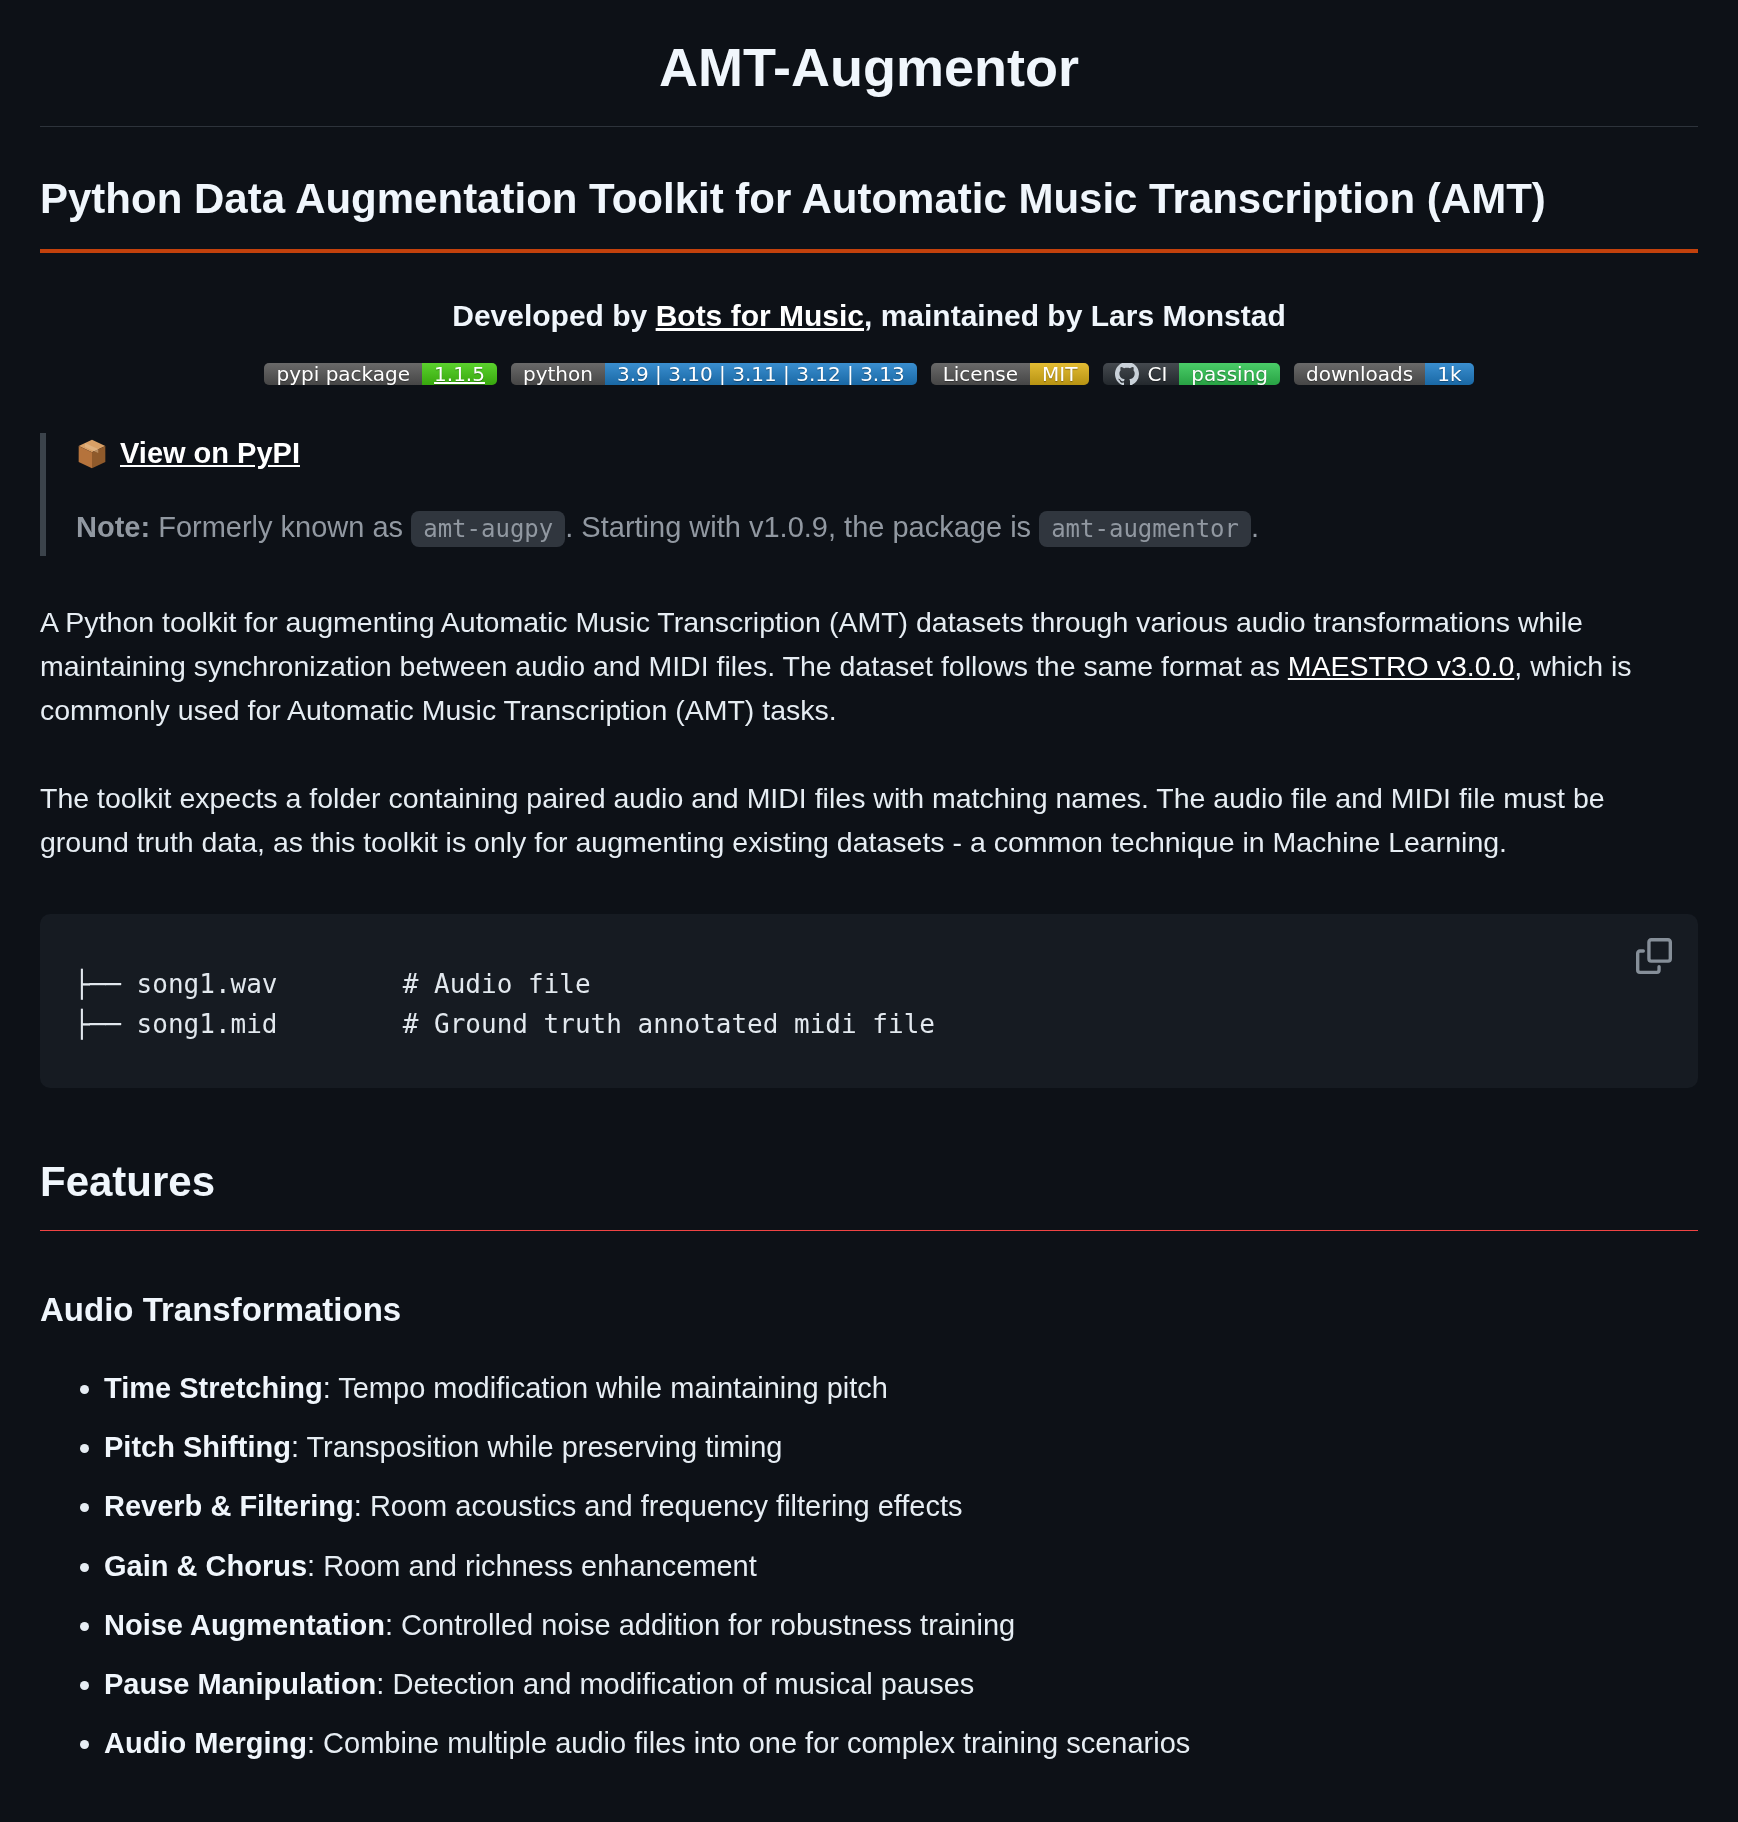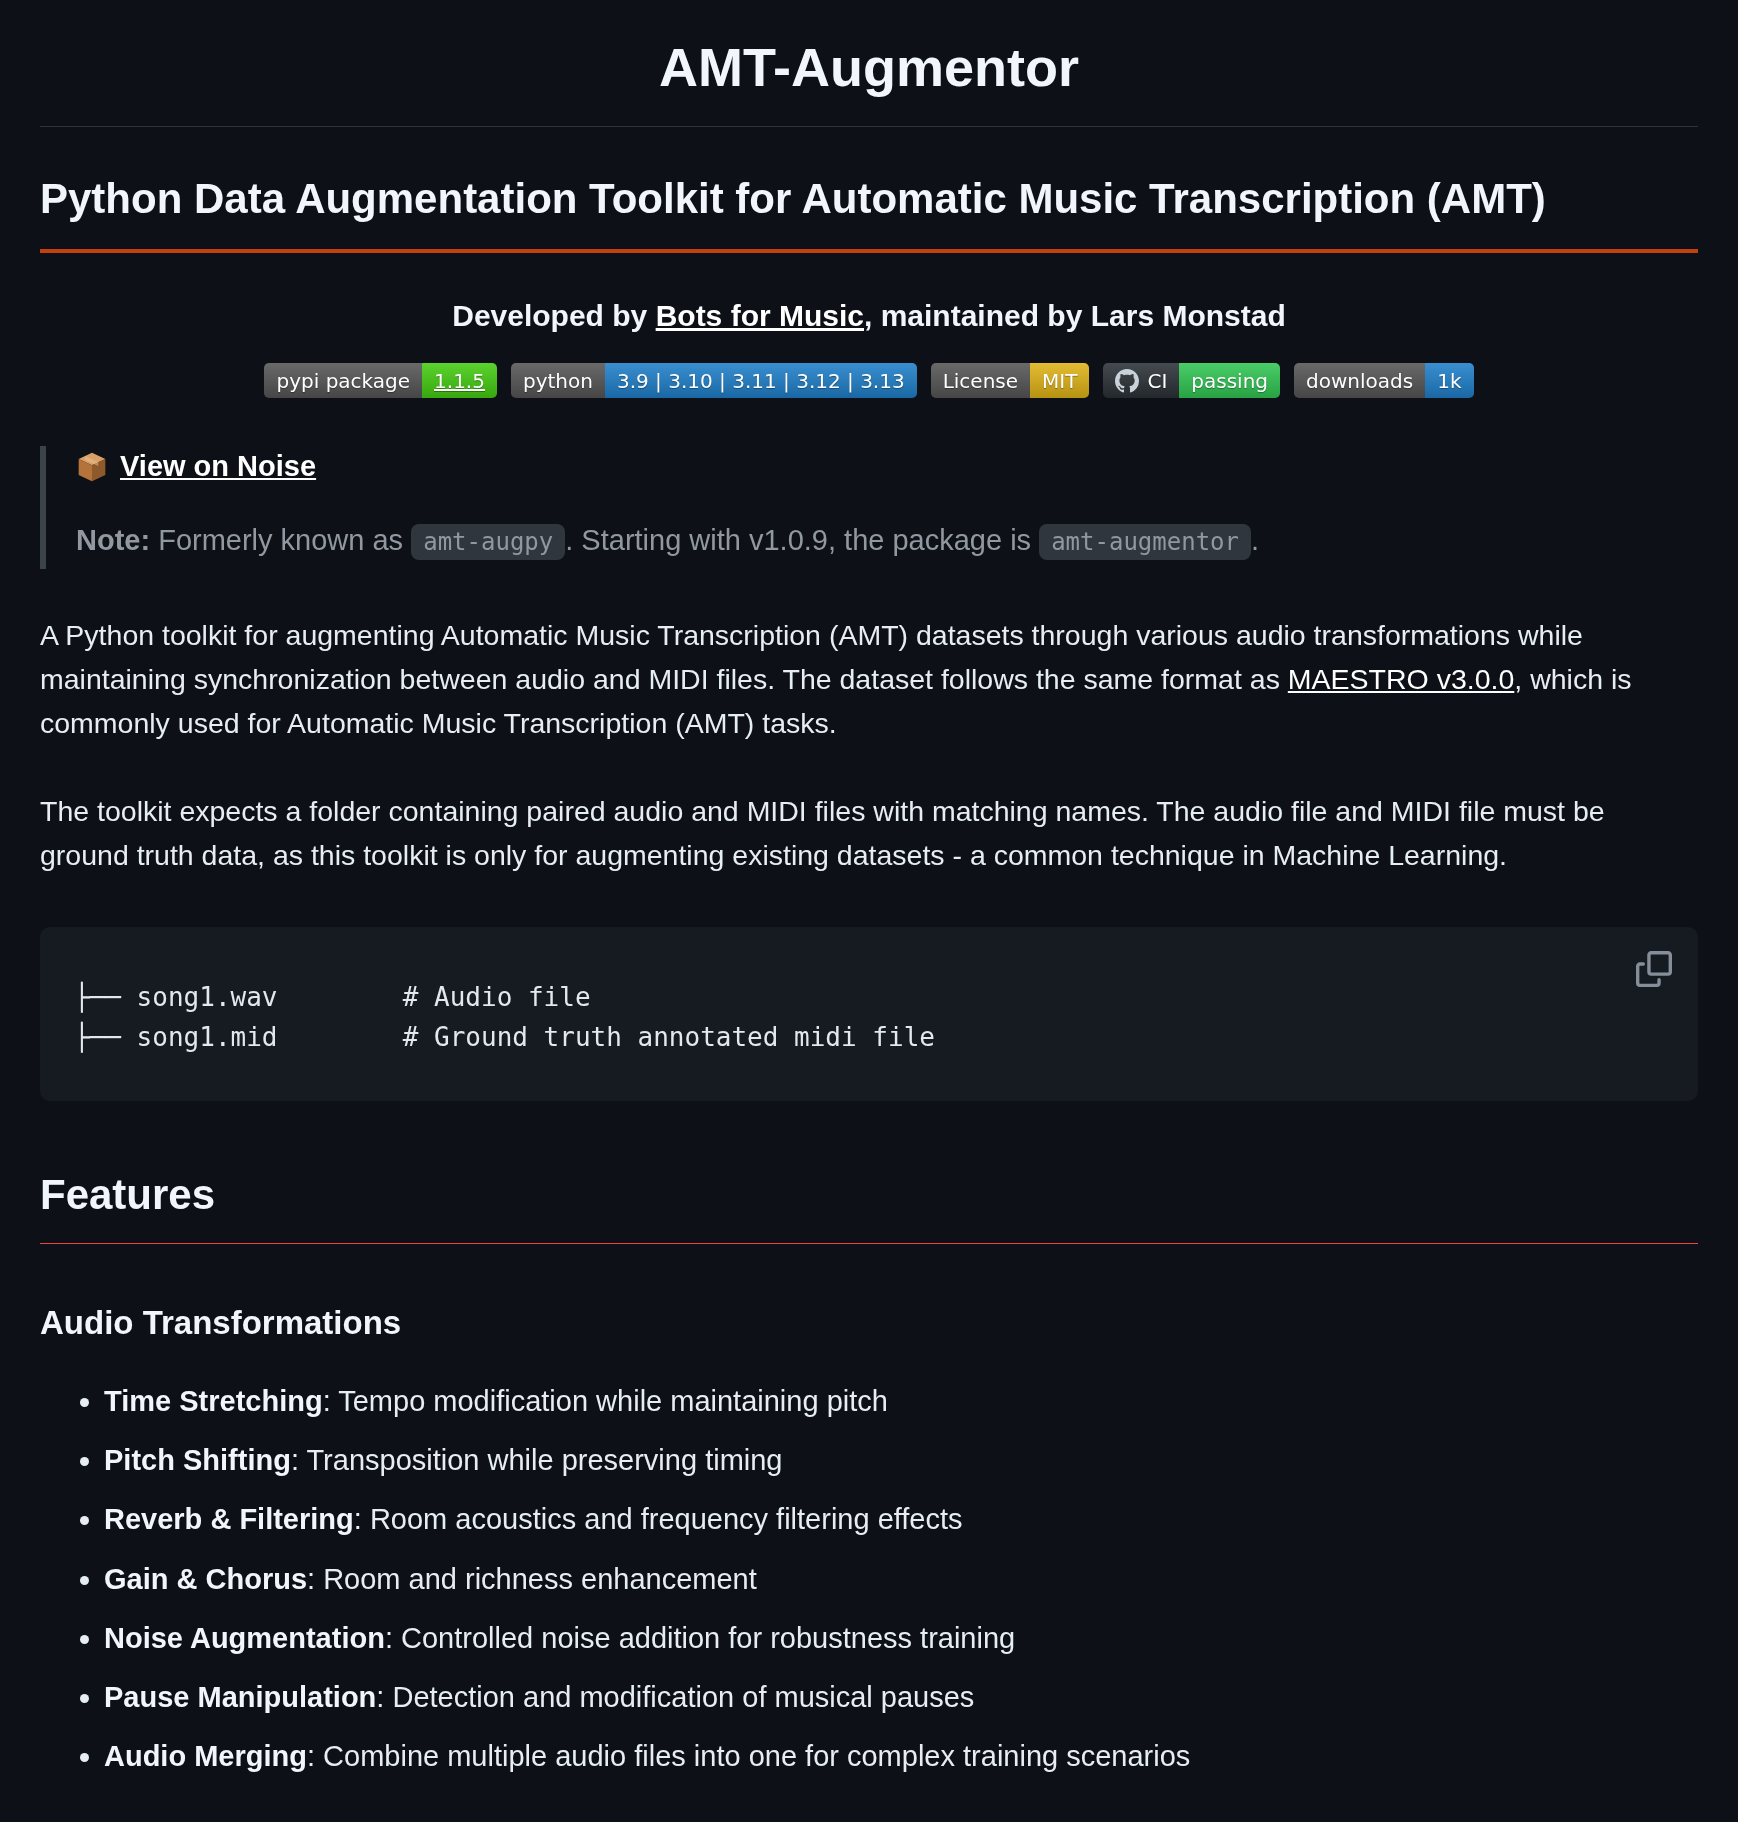--- a/index.html
+++ b/index.html
@@ -42,21 +42,21 @@
   .badge-row {
     display: flex;
     justify-content: center;
     align-items: center;
     gap: 14px;
     margin-top: 30px;
   }
   .badge {
     display: flex;
     align-items: stretch;
-    height: 35px;
+    height: 22px;
     border-radius: 5px;
     overflow: hidden;
     font-family: "DejaVu Sans", sans-serif;
     font-size: 20px;
     color: #ffffff;
     text-shadow: 0 1px 1px rgba(0,0,0,0.35);
     cursor: pointer;
   }
   .badge .seg {
     display: flex;
@@ -203,21 +203,21 @@
 <blockquote class="callout">
   <div class="pypi-line">
     <span class="pkg-icon">
         <svg viewBox="0 0 36 36">
           <polygon points="18,2 33,9 18,16 3,9" fill="#d9a066"></polygon>
           <polygon points="3,9 18,16 18,34 3,27" fill="#b5733c"></polygon>
           <polygon points="33,9 18,16 18,34 33,27" fill="#8f5a2b"></polygon>
           <polygon points="10,5.5 25,12.5 25,17 10,10" fill="#e8c296" opacity="0.5"></polygon>
         </svg>
       </span>
-    <a>View on Noise</a>
+    <a>View on PyPI</a>
   </div>
   <div class="note-line"><b>Note:</b><span> Formerly known as </span><code class="inline">amt-augpy</code><span>. Starting with v1.0.9, the package is </span><code class="inline">amt-augmentor</code><span>.</span></div>
 </blockquote>
 
 <p class="body-text"><span>A Python toolkit for augmenting Automatic Music Transcription (AMT) datasets through various audio transformations while maintaining synchronization between audio and MIDI files. The dataset follows the same format as </span><a>MAESTRO v3.0.0</a><span>, which is commonly used for Automatic Music Transcription (AMT) tasks.</span></p>
 
 <p class="body-text">The toolkit expects a folder containing paired audio and MIDI files with matching names. The audio file and MIDI file must be ground truth data, as this toolkit is only for augmenting existing datasets - a common technique in Machine Learning.</p>
 
 <div class="code-block">
   <button class="copy-button">

